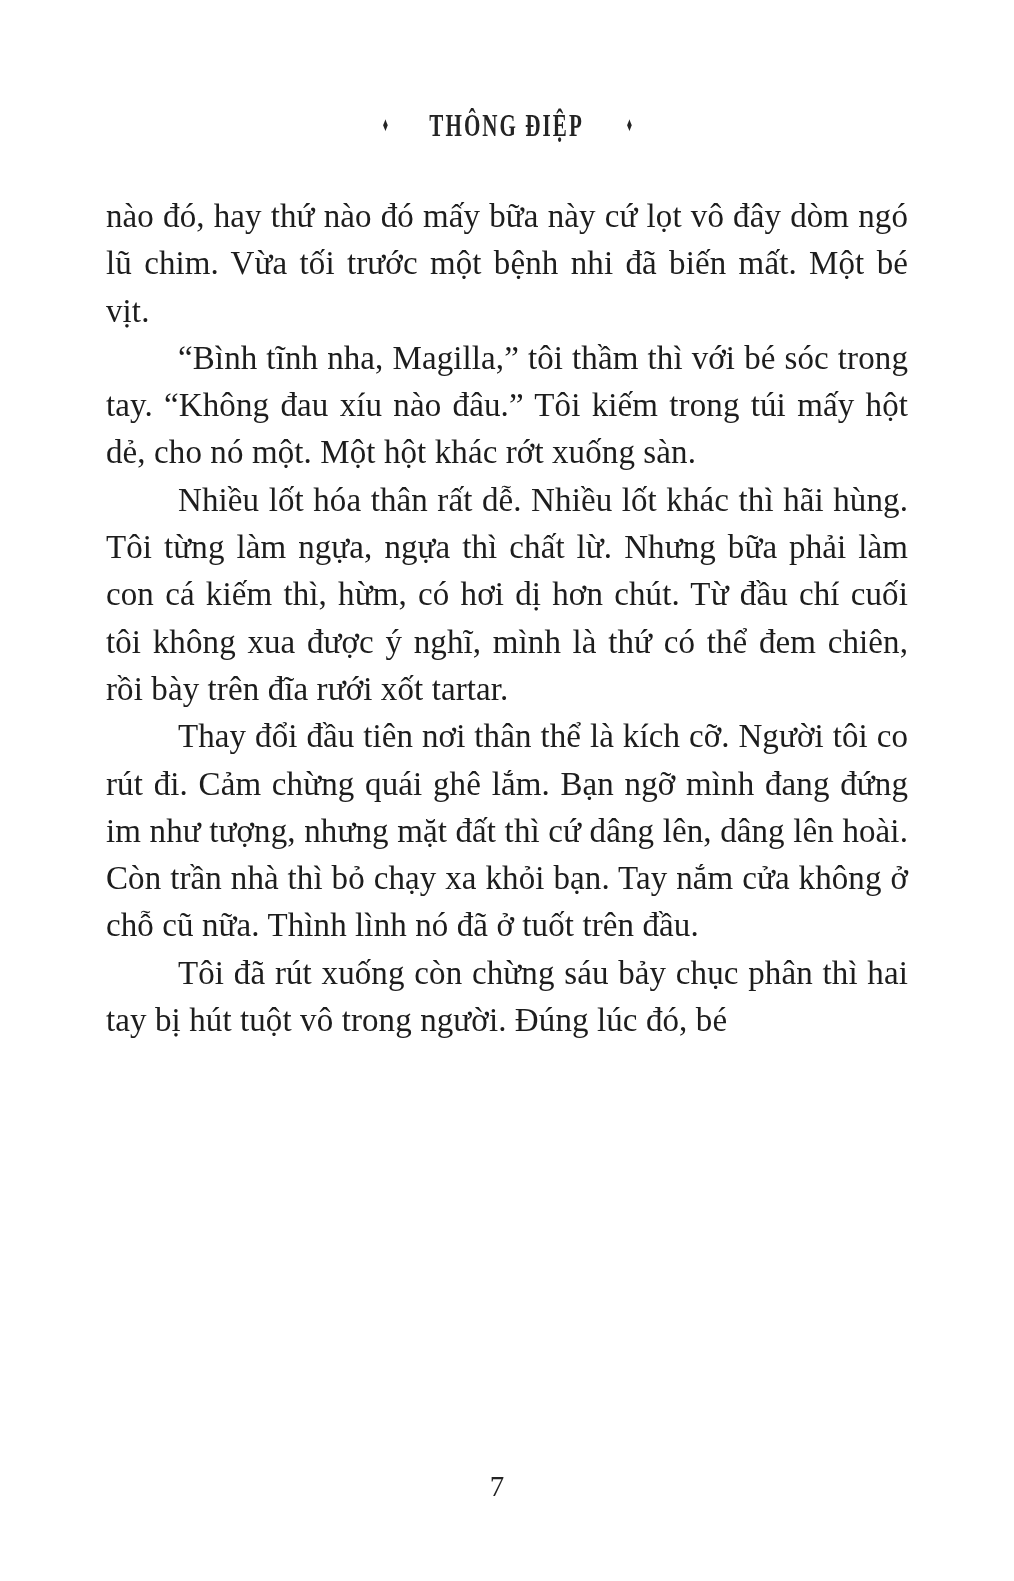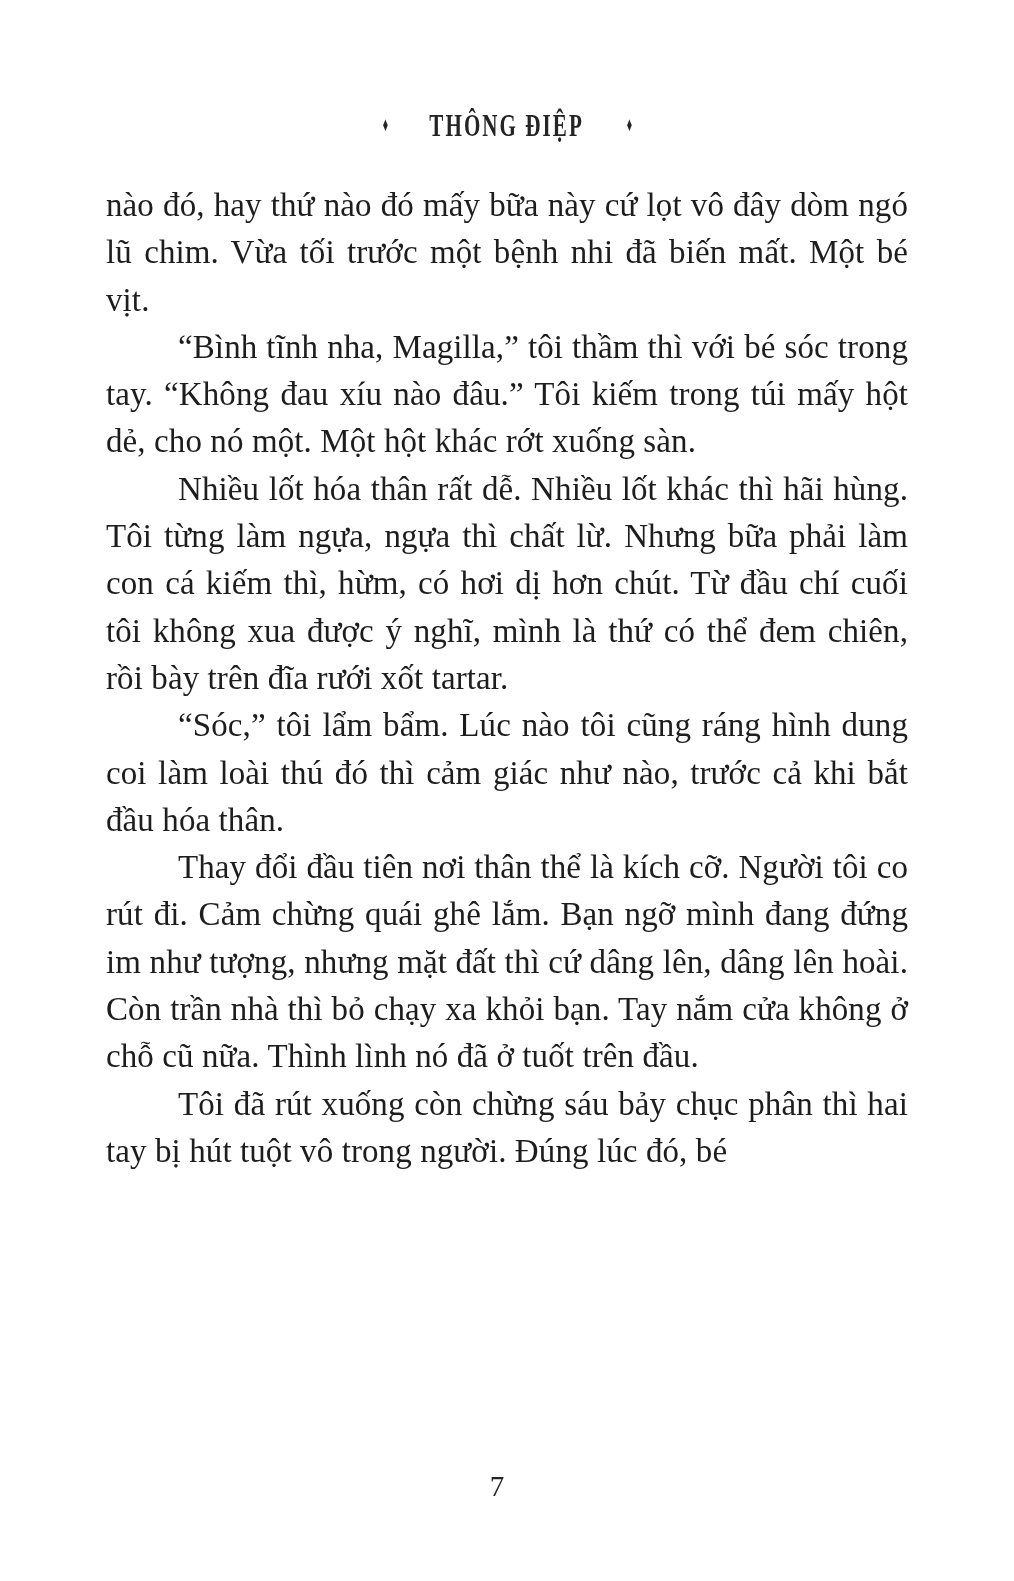--- a/index.html
+++ b/index.html
@@ -40,21 +40,21 @@
   .head-ornament {
     display: inline-block;
     font-size: 17px;
     transform: scaleX(0.62) scaleY(1.15);
     position: relative;
     top: -1px;
   }
   
   .text-block {
     position: absolute;
-    top: 182px;
+    top: 193px;
     left: 106px;
     width: 802px;
     font-size: 33px;
     line-height: 47.3px;
     text-align: justify;
     text-justify: inter-word;
     hyphens: none;
     letter-spacing: 0.1px;
   }
   .text-block p {
@@ -84,20 +84,19 @@
   <div class="running-head">
     <span class="head-ornament">♦</span>
     <span class="head-title">THÔNG ĐIỆP</span>
     <span class="head-ornament">♦</span>
   </div>
 
   <div class="text-block">
     <p class="continuation">nào đó, hay thứ nào đó mấy bữa này cứ lọt vô đây dòm ngó lũ chim. Vừa tối trước một bệnh nhi đã biến mất. Một bé vịt.</p>
     <p>“Bình tĩnh nha, Magilla,” tôi thầm thì với bé sóc trong tay. “Không đau xíu nào đâu.” Tôi kiếm trong túi mấy hột dẻ, cho nó một. Một hột khác rớt xuống sàn.</p>
     <p>Nhiều lốt hóa thân rất dễ. Nhiều lốt khác thì hãi hùng. Tôi từng làm ngựa, ngựa thì chất lừ. Nhưng bữa phải làm con cá kiếm thì, hừm, có hơi dị hơn chút. Từ đầu chí cuối tôi không xua được ý nghĩ, mình là thứ có thể đem chiên, rồi bày trên đĩa rưới xốt tartar.</p>
-    <p>“Sóc,” tôi lẩm bẩm. Lúc nào tôi cũng ráng hình dung coi làm loài thú đó thì cảm giác như nào, trước cả khi bắt đầu hóa thân.</p>
     <p>Thay đổi đầu tiên nơi thân thể là kích cỡ. Người tôi co rút đi. Cảm chừng quái ghê lắm. Bạn ngỡ mình đang đứng im như tượng, nhưng mặt đất thì cứ dâng lên, dâng lên hoài. Còn trần nhà thì bỏ chạy xa khỏi bạn. Tay nắm cửa không ở chỗ cũ nữa. Thình lình nó đã ở tuốt trên đầu.</p>
     <p>Tôi đã rút xuống còn chừng sáu bảy chục phân thì hai tay bị hút tuột vô trong người. Đúng lúc đó, bé</p>
   </div>
 
   <div class="page-number">7</div>
 
 </div>
 
 </body></html>

